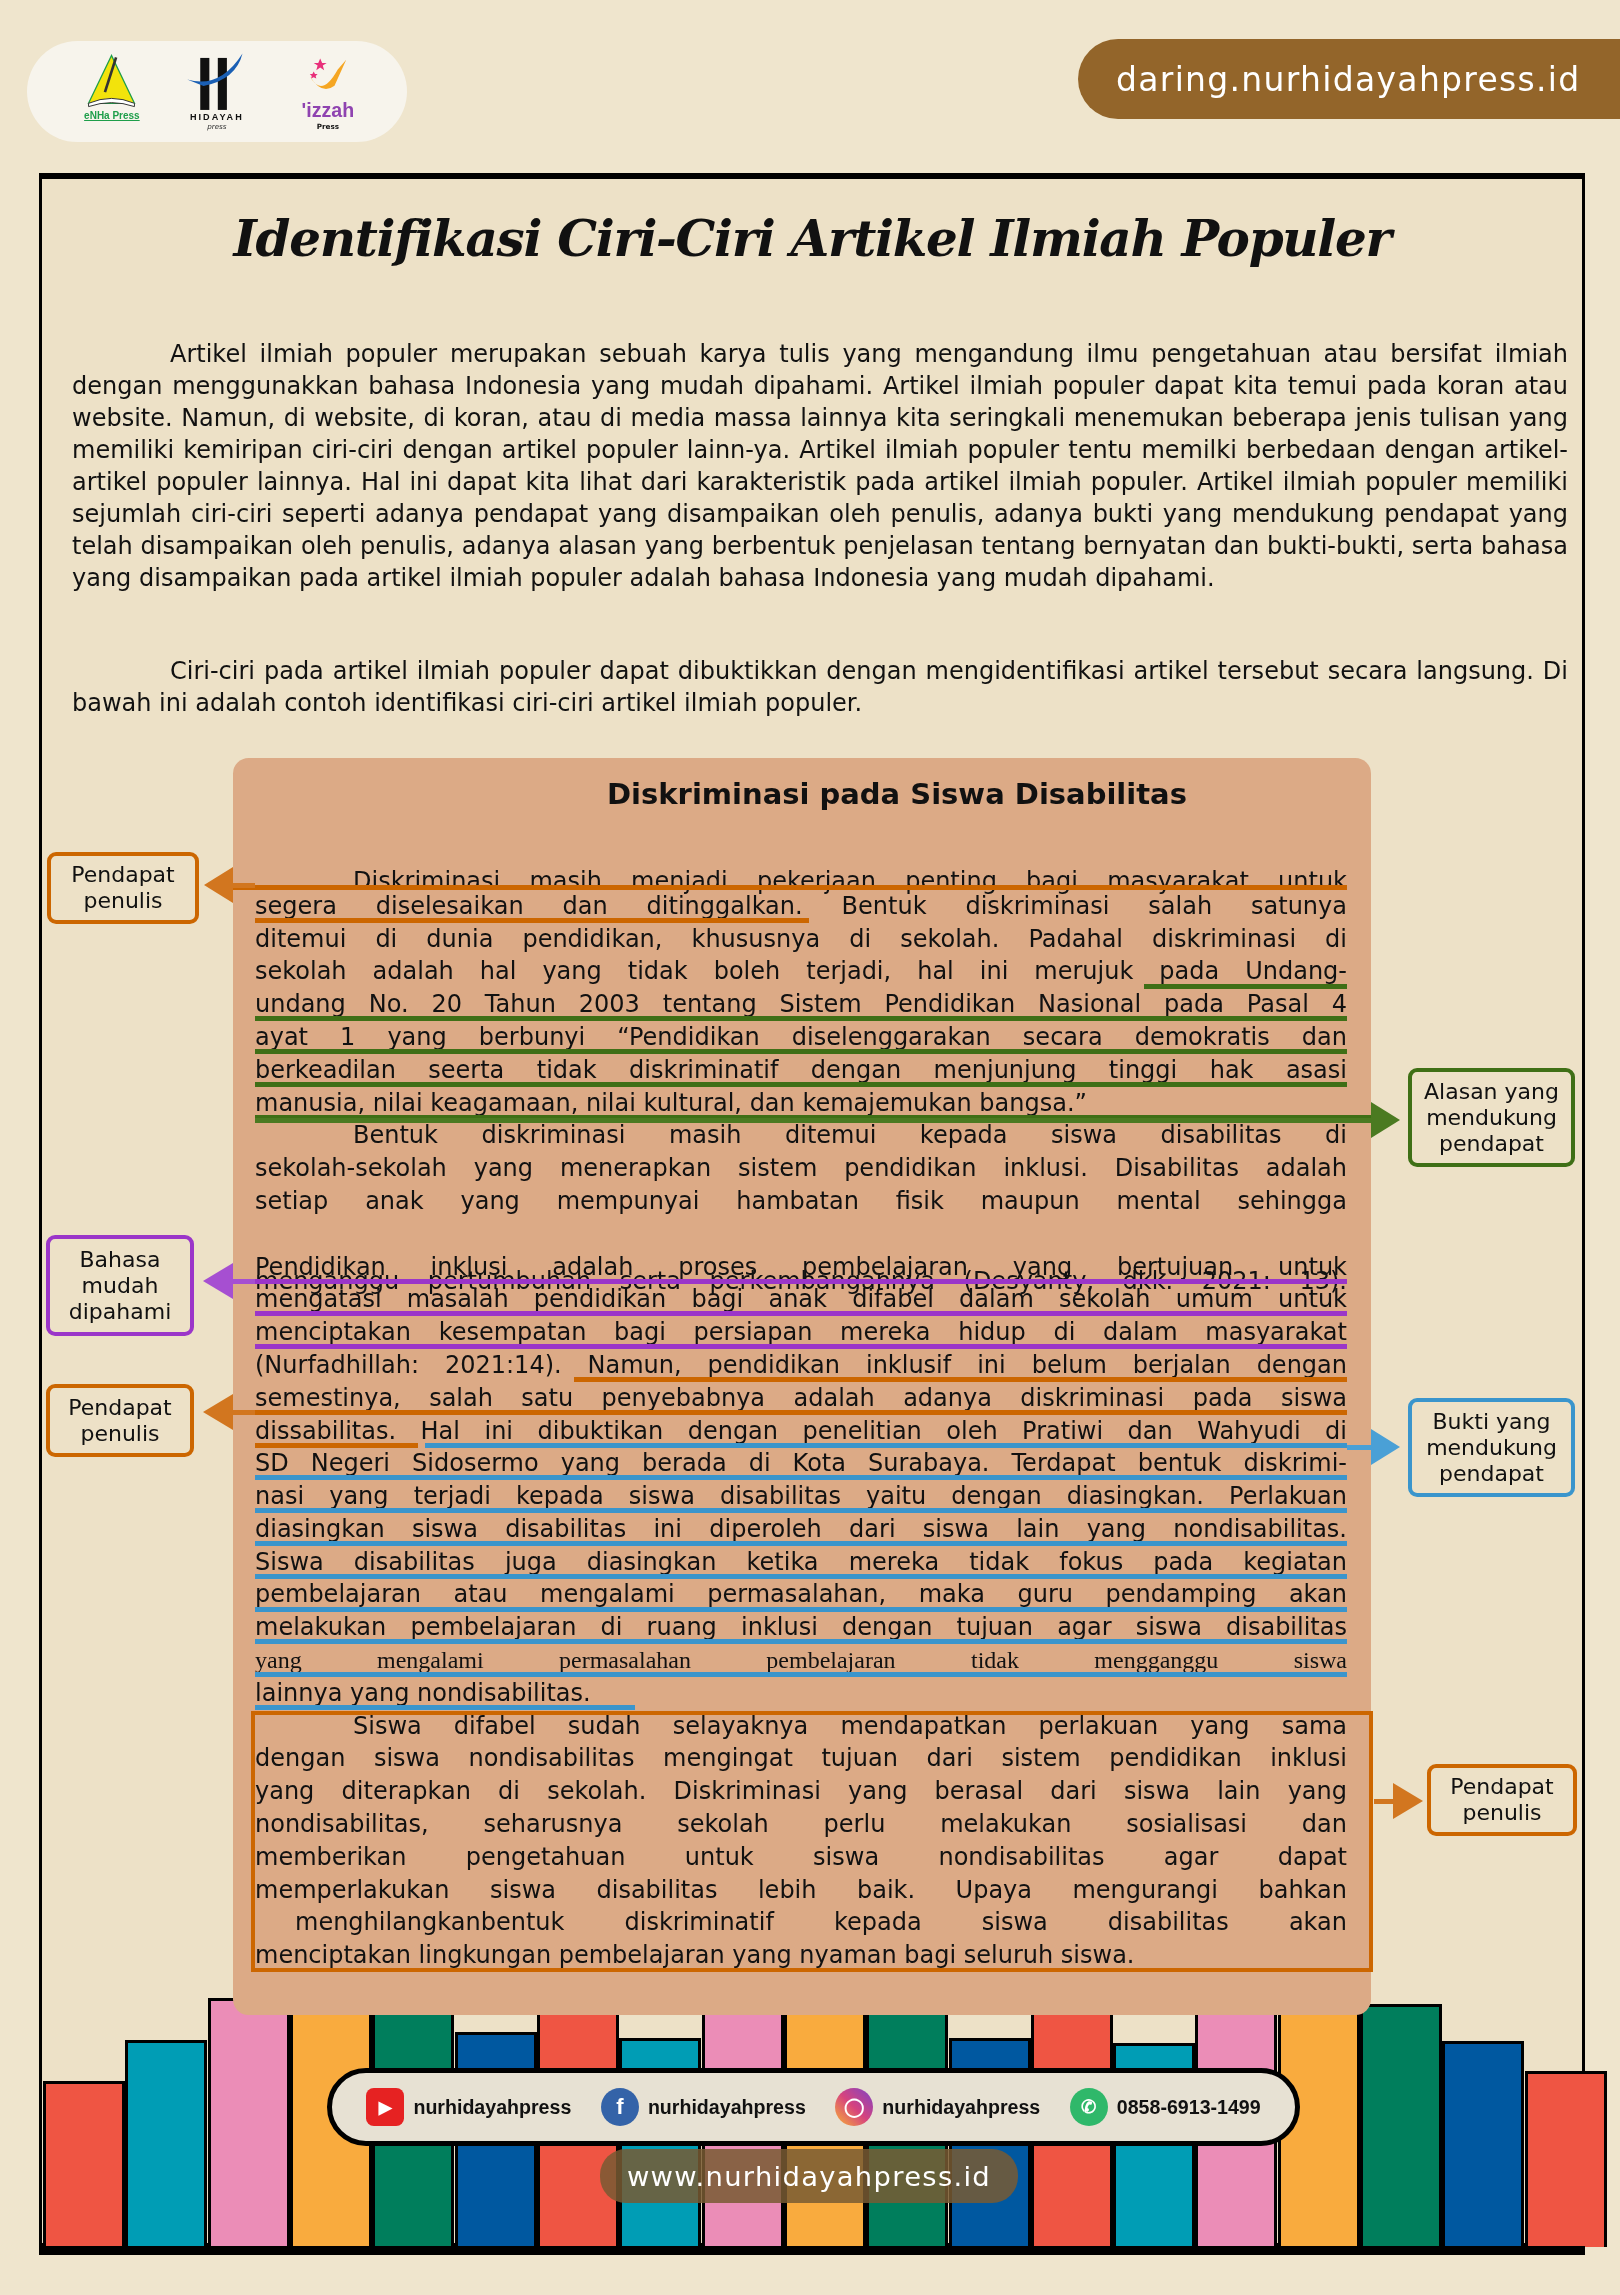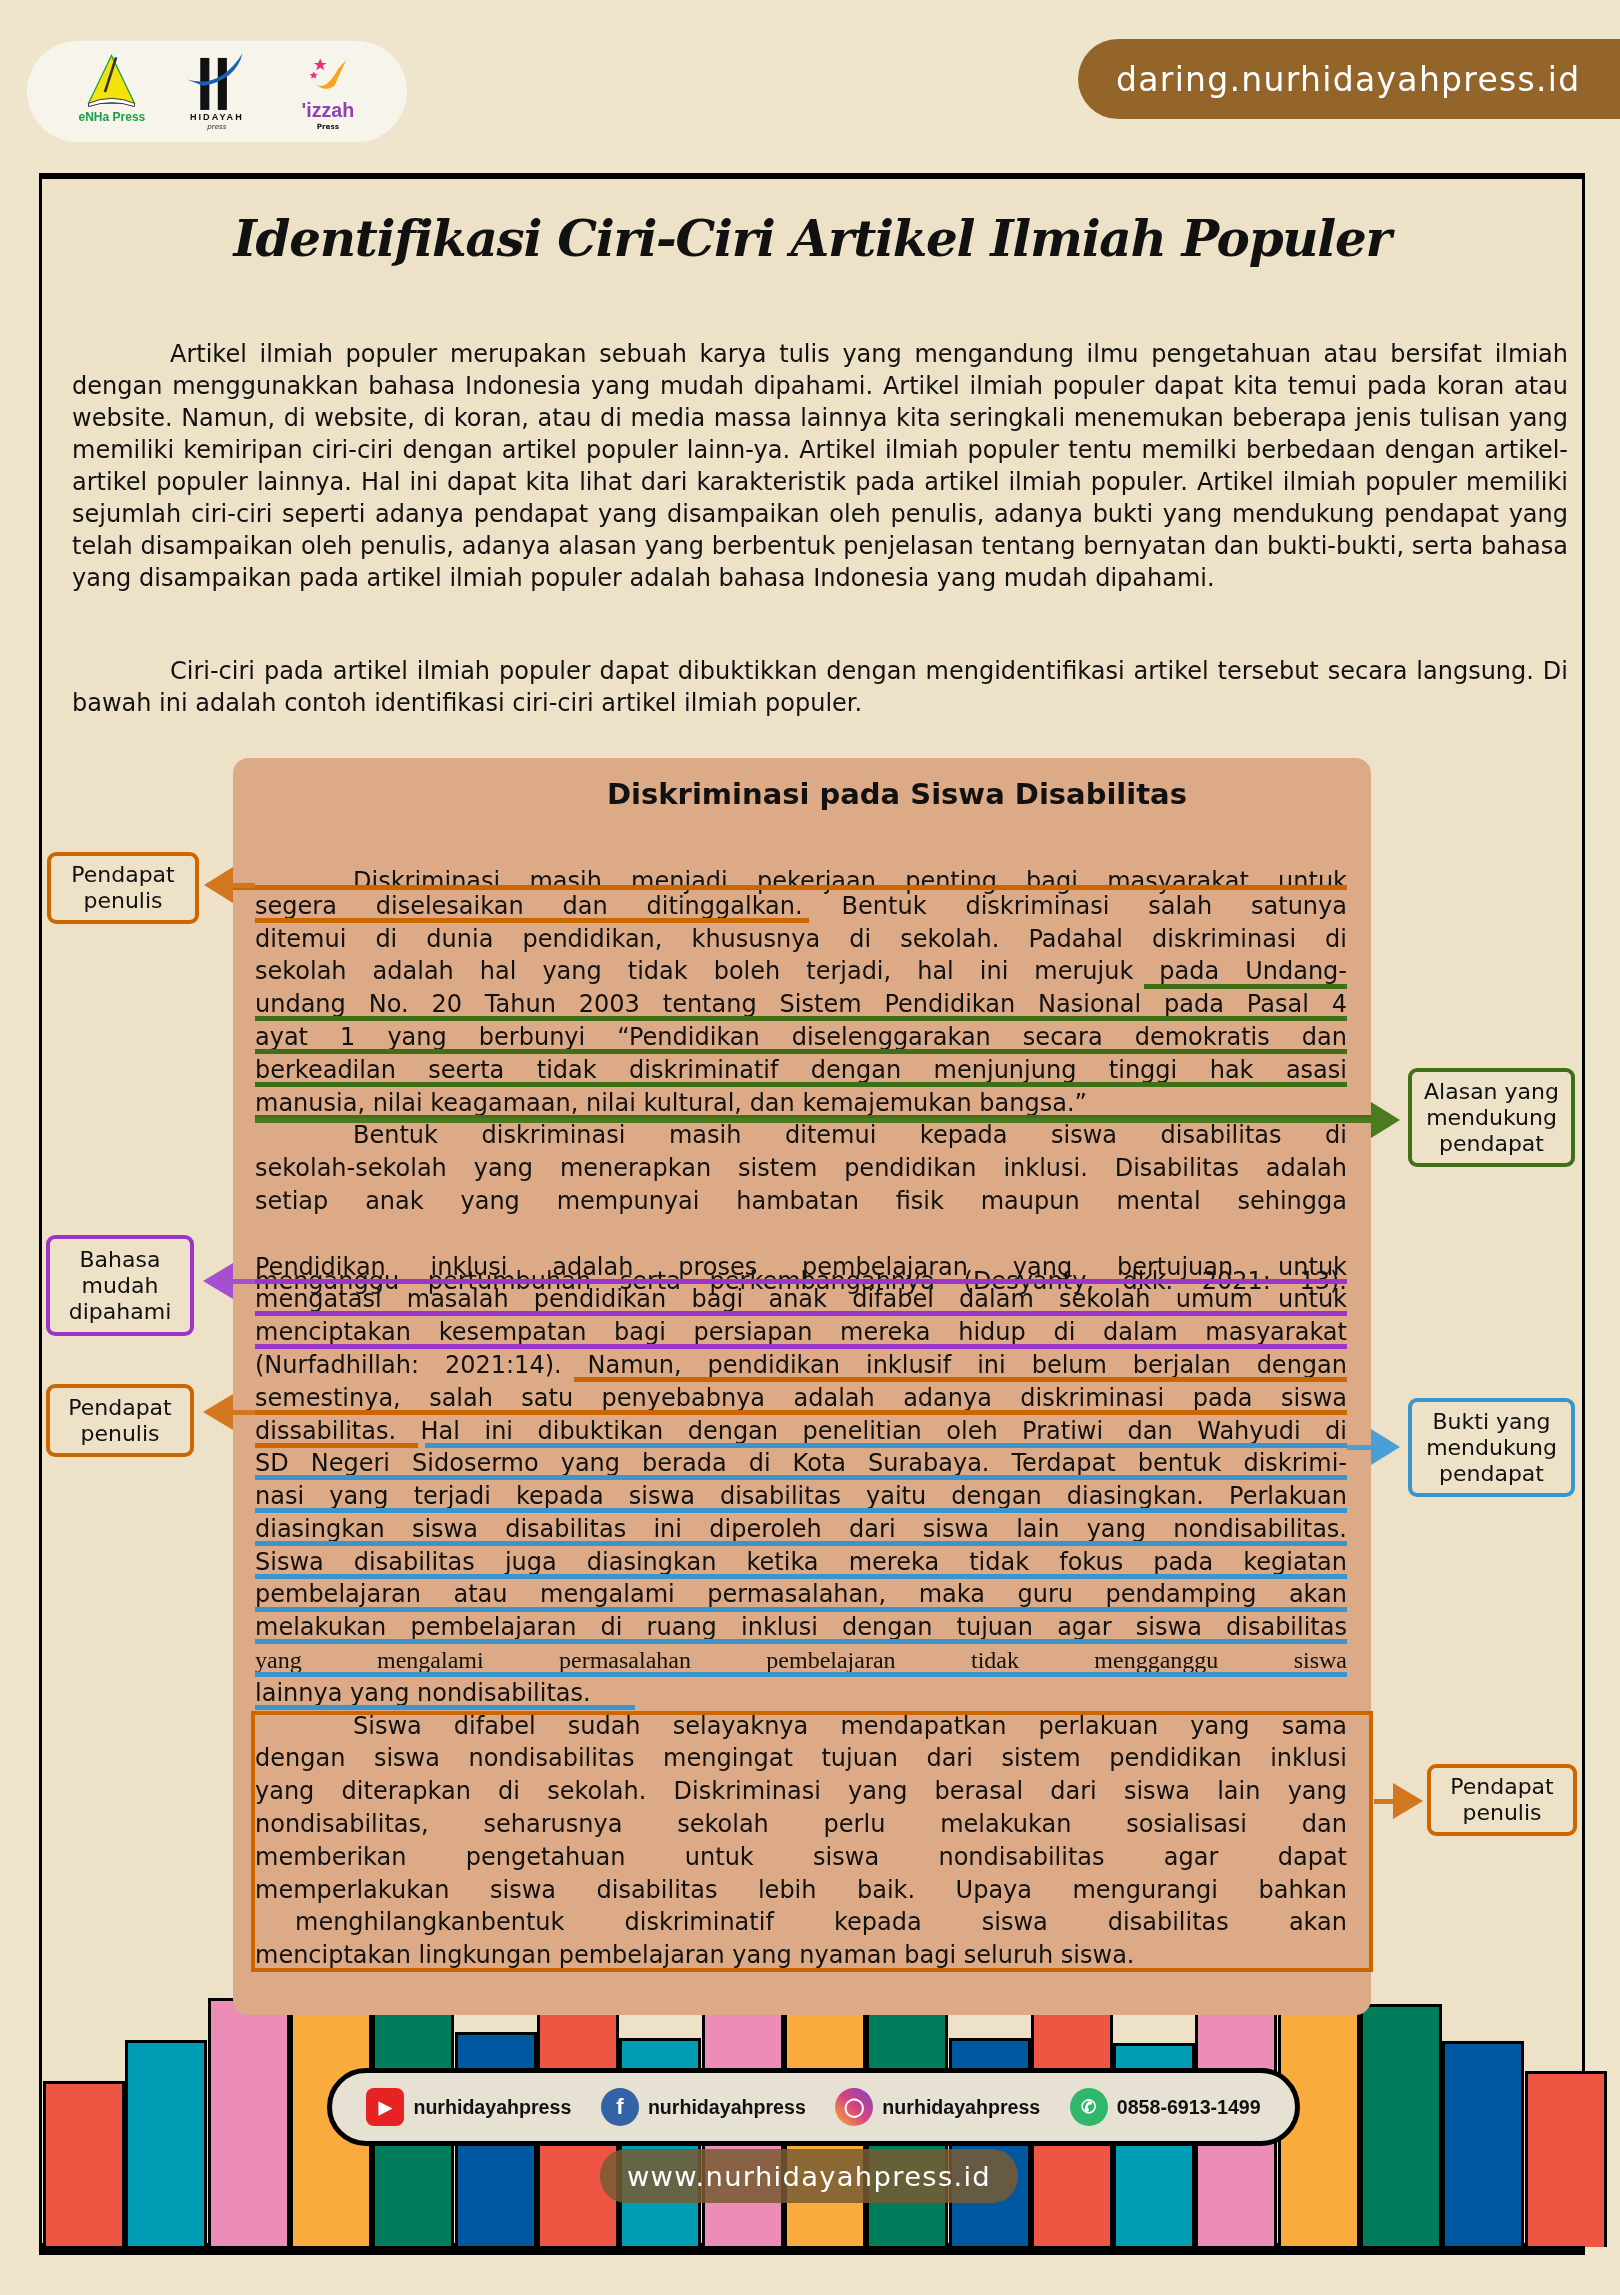--- a/index.html
+++ b/index.html
@@ -89,21 +89,21 @@
 </head>
 <body>
 
 <div class="abs logo-pill">
   <div class="logo" style="left:39px;top:13px;width:91px;">
     <svg class="mark" width="59" height="56" viewBox="0 0 90 85">
       <polygon points="45,2 10,75 80,75" fill="#f2e30c" stroke="#1e9e4a" stroke-width="2"></polygon>
       <path d="M10 75 Q45 60 80 75 L80 80 Q45 68 10 80Z" fill="#fff" stroke="#333" stroke-width="1.5"></path>
       <line x1="52" y1="5" x2="35" y2="58" stroke="#333" stroke-width="4"></line>
     </svg>
-    <span class="cap" style="color:#1e9e4a;font-size:12px;">eNHa Press</span>
+    <span class="cap" style="color:#1e9e4a;font-size:10px;text-decoration:underline;">eNHa Press</span>
   </div>
   <div class="logo" style="left:144px;top:9.1px;width:91px;">
     <svg class="mark" width="65" height="62" viewBox="0 0 100 95">
       <rect x="25" y="12" width="14" height="80" fill="#111"></rect>
       <rect x="52" y="12" width="14" height="80" fill="#111"></rect>
       <path d="M5 45 Q55 60 90 5 Q80 45 30 55Z" fill="#1a5fb4"></path>
     </svg>
     <span class="cap" style="color:#111;font-size:9.1px;letter-spacing:2px;">HIDAYAH</span>
     <span style="display:block;font-size:7.2px;font-style:italic;color:#333;">press</span>
   </div>

